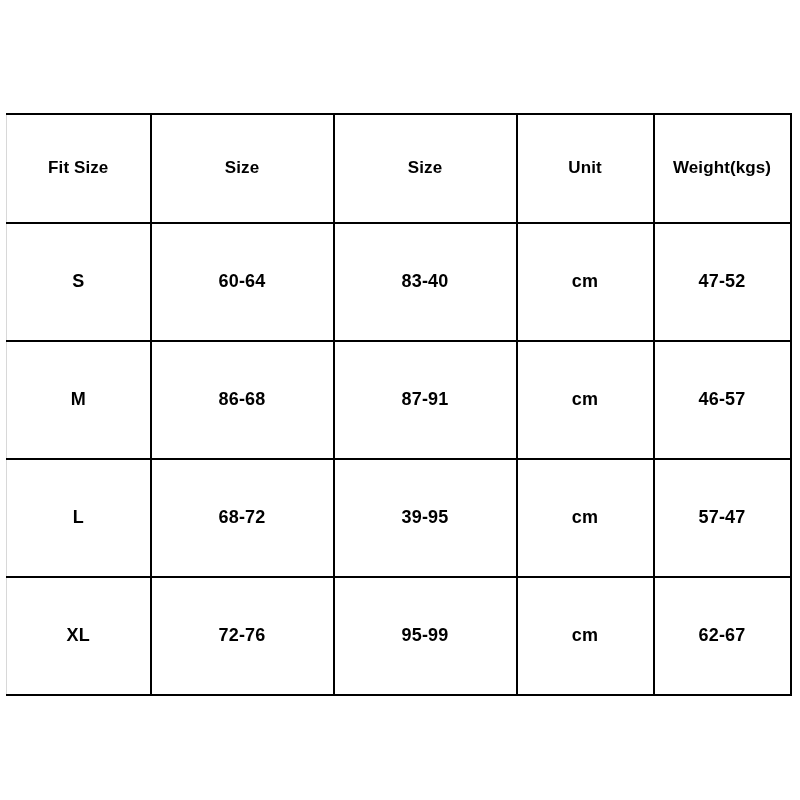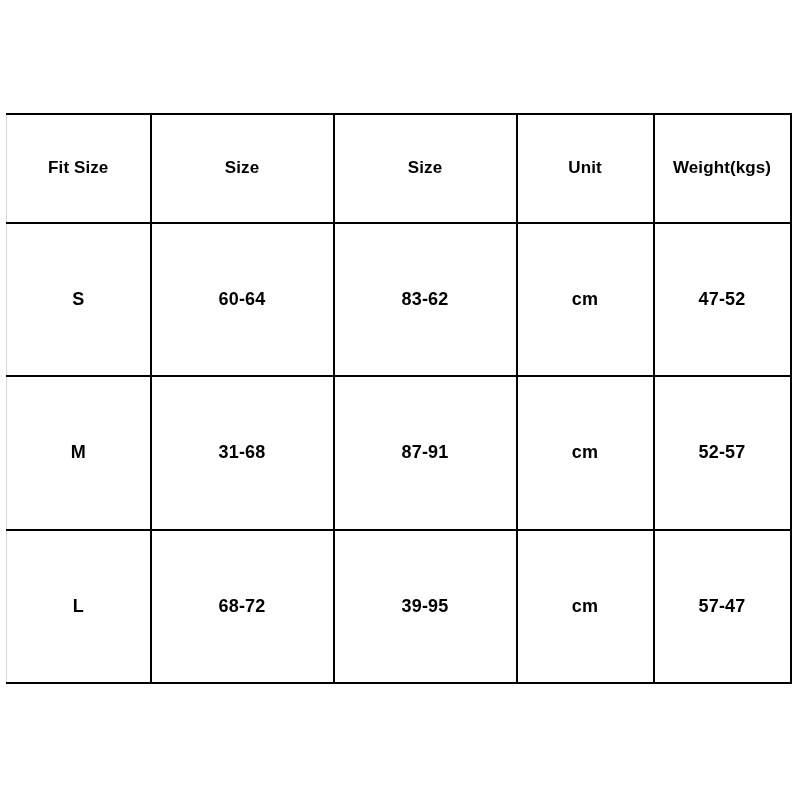--- a/index.html
+++ b/index.html
@@ -110,60 +110,77 @@
       </thead>
       <tbody>
         <tr>
           <td>
             <span class="cell-text">S</span>
           </td>
           <td>
             <span class="cell-text">60-64</span>
           </td>
           <td>
-            <span class="cell-text">83-62</span>
+            <span class="cell-text">83-40</span>
           </td>
           <td>
             <span class="cell-text">cm</span>
           </td>
           <td>
             <span class="cell-text">47-52</span>
           </td>
         </tr>
         <tr>
           <td>
             <span class="cell-text">M</span>
           </td>
           <td>
-            <span class="cell-text">31-68</span>
+            <span class="cell-text">86-68</span>
           </td>
           <td>
             <span class="cell-text">87-91</span>
           </td>
           <td>
             <span class="cell-text">cm</span>
           </td>
           <td>
-            <span class="cell-text">52-57</span>
+            <span class="cell-text">46-57</span>
           </td>
         </tr>
         <tr>
           <td>
             <span class="cell-text">L</span>
           </td>
           <td>
             <span class="cell-text">68-72</span>
           </td>
           <td>
             <span class="cell-text">39-95</span>
           </td>
           <td>
             <span class="cell-text">cm</span>
           </td>
           <td>
             <span class="cell-text">57-47</span>
           </td>
         </tr>
+        <tr>
+          <td>
+            <span class="cell-text">XL</span>
+          </td>
+          <td>
+            <span class="cell-text">72-76</span>
+          </td>
+          <td>
+            <span class="cell-text">95-99</span>
+          </td>
+          <td>
+            <span class="cell-text">cm</span>
+          </td>
+          <td>
+            <span class="cell-text">62-67</span>
+          </td>
+        </tr>
       </tbody>
     </table>
   </div>
 
 </div>
 
 </body></html>

